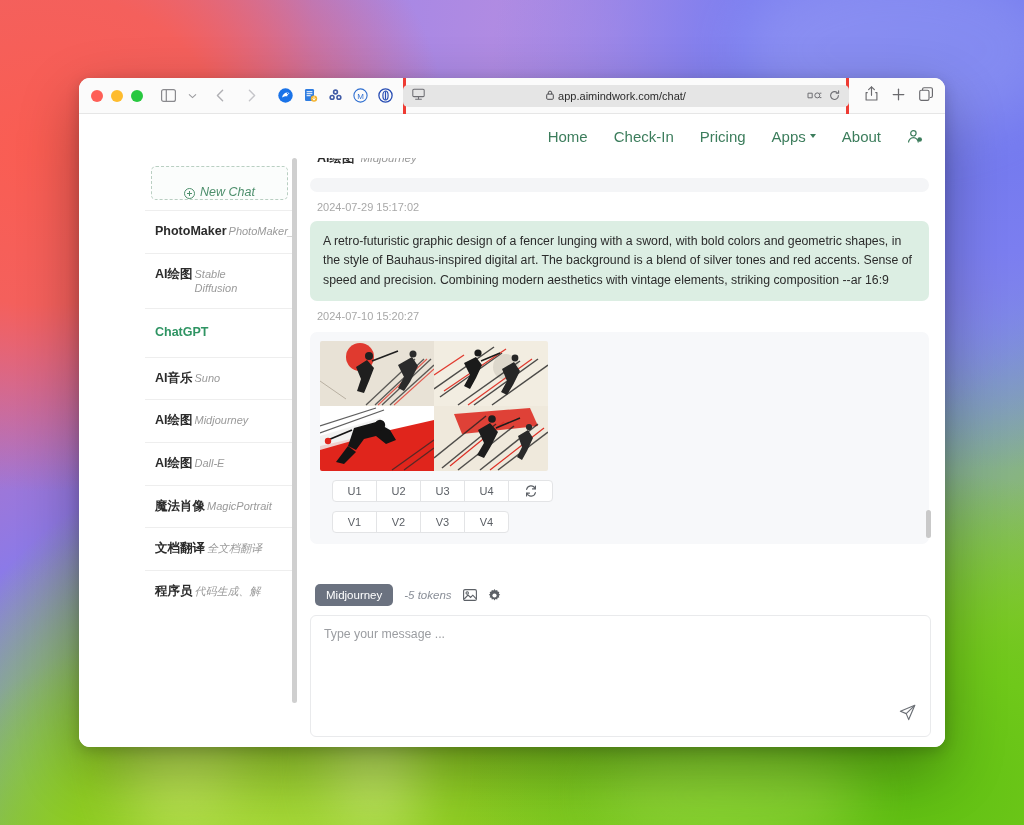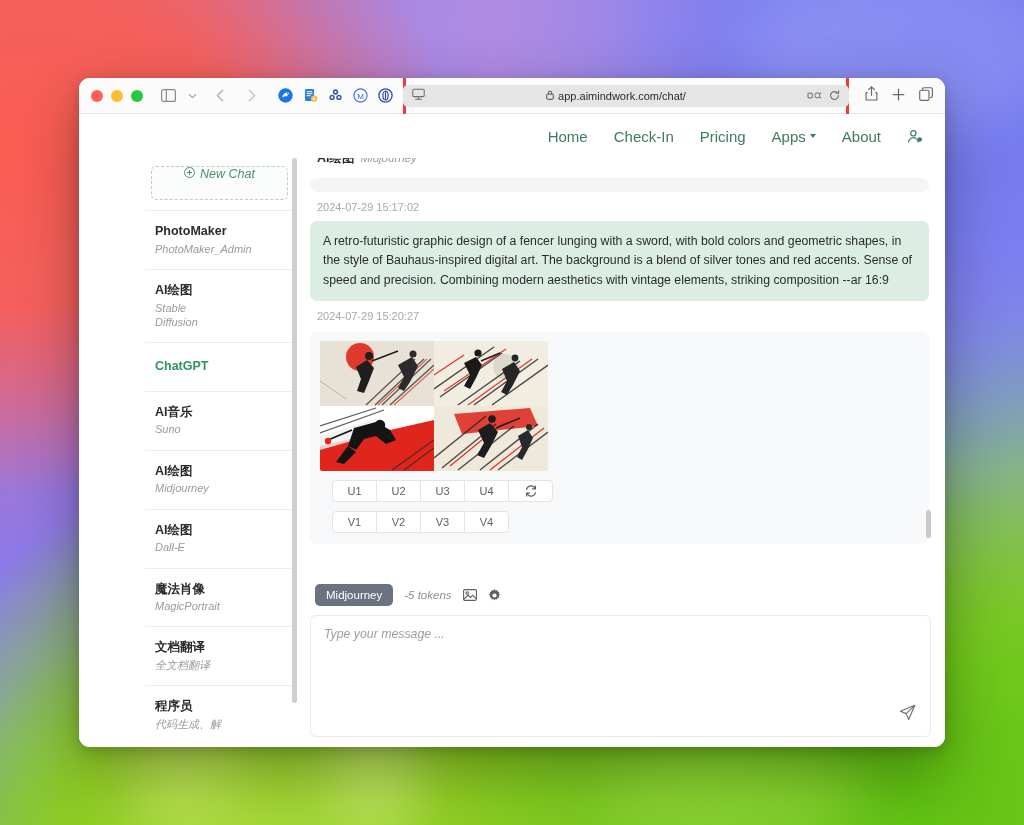--- a/index.html
+++ b/index.html
@@ -93,36 +93,36 @@
   .body-row { display: flex; height: calc(100% - 44px); }
 
   
   .sidebar {
     width: 152px; flex: none; margin-left: 66px; position: relative;
     overflow: hidden; background: #fff;
   }
   .sb-inner { padding: 0 3px 0 0; }
   .newchat {
     margin: 8px 6px 10px 6px; height: 34px; border: 1px dashed #b9cfc2; border-radius: 5px;
-    display: flex; align-items: flex-start; justify-content: center; gap: 5px;
+    display: flex; align-items: flex-end; justify-content: center; gap: 5px;
     color: #4d8f6c; font-size: 12.5px; font-style: italic; background: #fbfdfc;
   }
   .plus-circle {
     width: 11px; height: 11px; border: 1px solid #4d8f6c; border-radius: 50%;
     position: relative; flex: none;
   }
   .plus-circle::before, .plus-circle::after {
     content: ""; position: absolute; background: #4d8f6c;
   }
   .plus-circle::before { left: 2px; right: 2px; top: 4.4px; height: 1px; }
   .plus-circle::after { top: 2px; bottom: 2px; left: 4.4px; width: 1px; }
 
   .sb-item {
     padding: 13px 8px 13px 10px; border-top: 1px solid #eeeeee;
-    display: flex; flex-direction: column; gap: 2px; cursor: pointer;
+    display: flex; gap: 2px; cursor: pointer;
   }
   .sb-item:first-of-type { border-top: none; }
   .sb-title { font-size: 12.5px; font-weight: 700; color: #2b2b2b; line-height: 1.25; }
   .sb-sub { font-size: 11px; color: #9a9a9a; font-style: italic; line-height: 1.3; }
   .sb-item.active .sb-title { color: #2f9463; }
   .sb-item.active { padding-top: 16px; padding-bottom: 16px; }
 
   .sb-scroll {
     position: absolute; right: 0px; top: 0px; width: 5px; height: 545px;
     background: #cfcfcf; border-radius: 3px;
@@ -191,21 +191,21 @@
     background: #6b7280; color: #fff; font-size: 11.5px; padding: 5px 11px;
     border-radius: 5px;
   }
   .tokens { font-size: 11.5px; color: #8a8f98; font-style: italic; }
   .tool-ic { color: #5c6066; display: flex; align-items: center; }
 
   .textarea-box {
     height: 122px; background: #fff; border: 1px solid #e9eaec; border-radius: 6px;
     position: relative; padding: 11px 13px;
   }
-  .ta-placeholder { font-size: 12.3px; color: #9b9da1; font-style: italic; }
+  .ta-placeholder { font-size: 12.3px; color: #9b9da1; }
   .send-ic { position: absolute; right: 14px; bottom: 11px; color: #6b6f75; }
 </style>
 </head>
 <body>
 
 <div class="wp-streak s1"></div>
 <div class="wp-streak s2"></div>
 <div class="wp-streak s3"></div>
 <div class="wp-streak s4"></div>
 
@@ -444,21 +444,21 @@
               <span class="ch-sub">Midjourney</span>
             </div>
           </div>
 
           <div class="bubble-grey"></div>
 
           <div class="ts">2024-07-29 15:17:02</div>
 
           <div class="bubble-green">A retro-futuristic graphic design of a fencer lunging with a sword, with bold colors and geometric shapes, in the style of Bauhaus-inspired digital art. The background is a blend of silver tones and red accents. Sense of speed and precision. Combining modern aesthetics with vintage elements, striking composition --ar 16:9</div>
 
-          <div class="ts">2024-07-29 15:20:27</div>
+          <div class="ts">2024-07-10 15:20:27</div>
 
           <div class="img-card">
             <div class="img-grid">
               <div class="cell">
                 <svg viewBox="0 0 114 65" preserveAspectRatio="none">
                   <rect width="114" height="65" fill="#e8e2d6"></rect>
                   <circle cx="40" cy="16" r="14" fill="#e03a2f"></circle>
                   <g stroke="#2a2a2a" stroke-width="1.3" opacity=".75">
                     <line x1="55" y1="64" x2="104" y2="18"></line>
                       <line x1="62" y1="64" x2="111" y2="18"></line>

